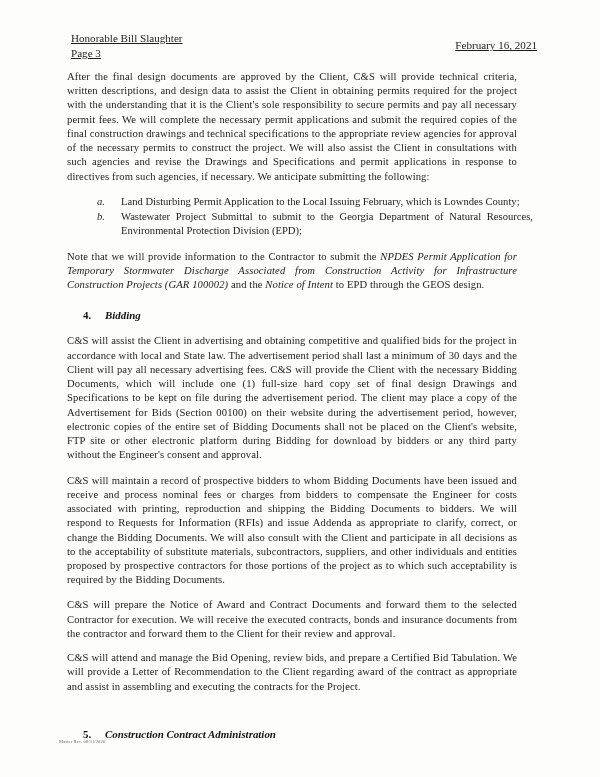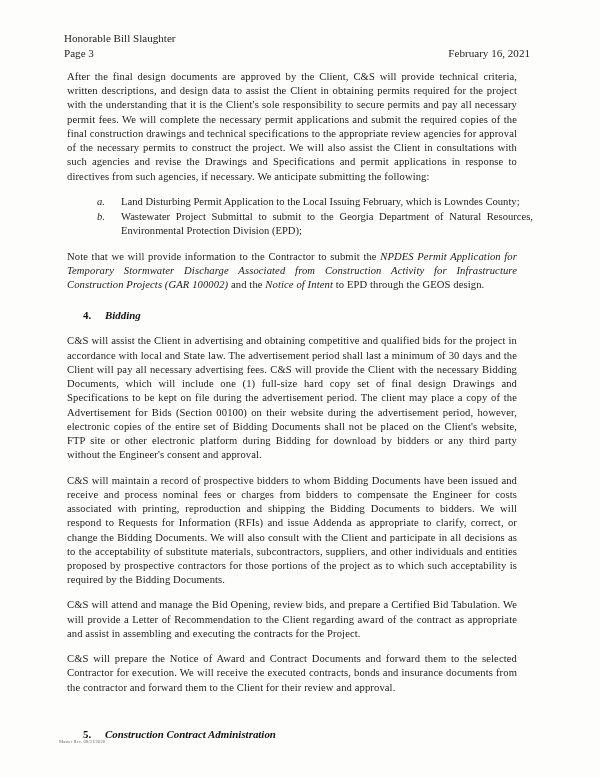--- a/index.html
+++ b/index.html
@@ -19,29 +19,30 @@
   .sheet {
     position: absolute;
     left: 0; top: 0;
     width: 600px;
     height: 777px;
     background: #fdfdfc;
   }
   
   .letter-head {
     position: absolute;
-    left: 64px;
+    left: 71px;
     top: 31px;
     width: 466px;
     display: flex;
     justify-content: space-between;
-    align-items: flex-end;
+    align-items: center;
     font-size: 11.1px;
     line-height: 1.32;
     color: #1e1e1e;
+    text-decoration: underline;
   }
   .head-left { text-align: left; }
   .head-right { text-align: right; white-space: nowrap; }
   .head-line { display: block; }
 
   
   .body-area {
     position: absolute;
     left: 67px;
     top: 70px;
@@ -148,23 +149,23 @@
 
       <div class="section-heading">
         <span class="num">4.</span>
         <span class="ttl">Bidding</span>
       </div>
 
       <p class="para">C&amp;S will assist the Client in advertising and obtaining competitive and qualified bids for the project in accordance with local and State law.  The advertisement period shall last a minimum of 30 days and the Client will pay all necessary advertising fees.  C&amp;S will provide the Client with the necessary Bidding Documents, which will include one (1) full-size hard copy set of final design Drawings and Specifications to be kept on file during the advertisement period.  The client may place a copy of the Advertisement for Bids (Section 00100) on their website during the advertisement period, however, electronic copies of the entire set of Bidding Documents shall not be placed on the Client's website, FTP site or other electronic platform during Bidding for download by bidders or any third party without the Engineer's consent and approval.</p>
 
       <p class="para">C&amp;S will maintain a record of prospective bidders to whom Bidding Documents have been issued and receive and process nominal fees or charges from bidders to compensate the Engineer for costs associated with printing, reproduction and shipping the Bidding Documents to bidders.  We will respond to Requests for Information (RFIs) and issue Addenda as appropriate to clarify, correct, or change the Bidding Documents.  We will also consult with the Client and participate in all decisions as to the acceptability of substitute materials, subcontractors, suppliers, and other individuals and entities proposed by prospective contractors for those portions of the project as to which such acceptability is required by the Bidding Documents.</p>
 
+      <p class="para tight">C&amp;S will prepare the Notice of Award and Contract Documents and forward them to the selected Contractor for execution.  We will receive the executed contracts, bonds and insurance documents from the contractor and forward them to the Client for their review and approval.</p>
+
       <p class="para">C&amp;S will attend and manage the Bid Opening, review bids, and prepare a Certified Bid Tabulation.  We will provide a Letter of Recommendation to the Client regarding award of the contract as appropriate and assist in assembling and executing the contracts for the Project.</p>
-
-      <p class="para tight">C&amp;S will prepare the Notice of Award and Contract Documents and forward them to the selected Contractor for execution.  We will receive the executed contracts, bonds and insurance documents from the contractor and forward them to the Client for their review and approval.</p>
 
       <div class="spacer-small"></div>
 
       <div class="section-heading">
         <span class="num">5.</span>
         <span class="ttl">Construction Contract Administration</span>
       </div>
 
     </div>
 

